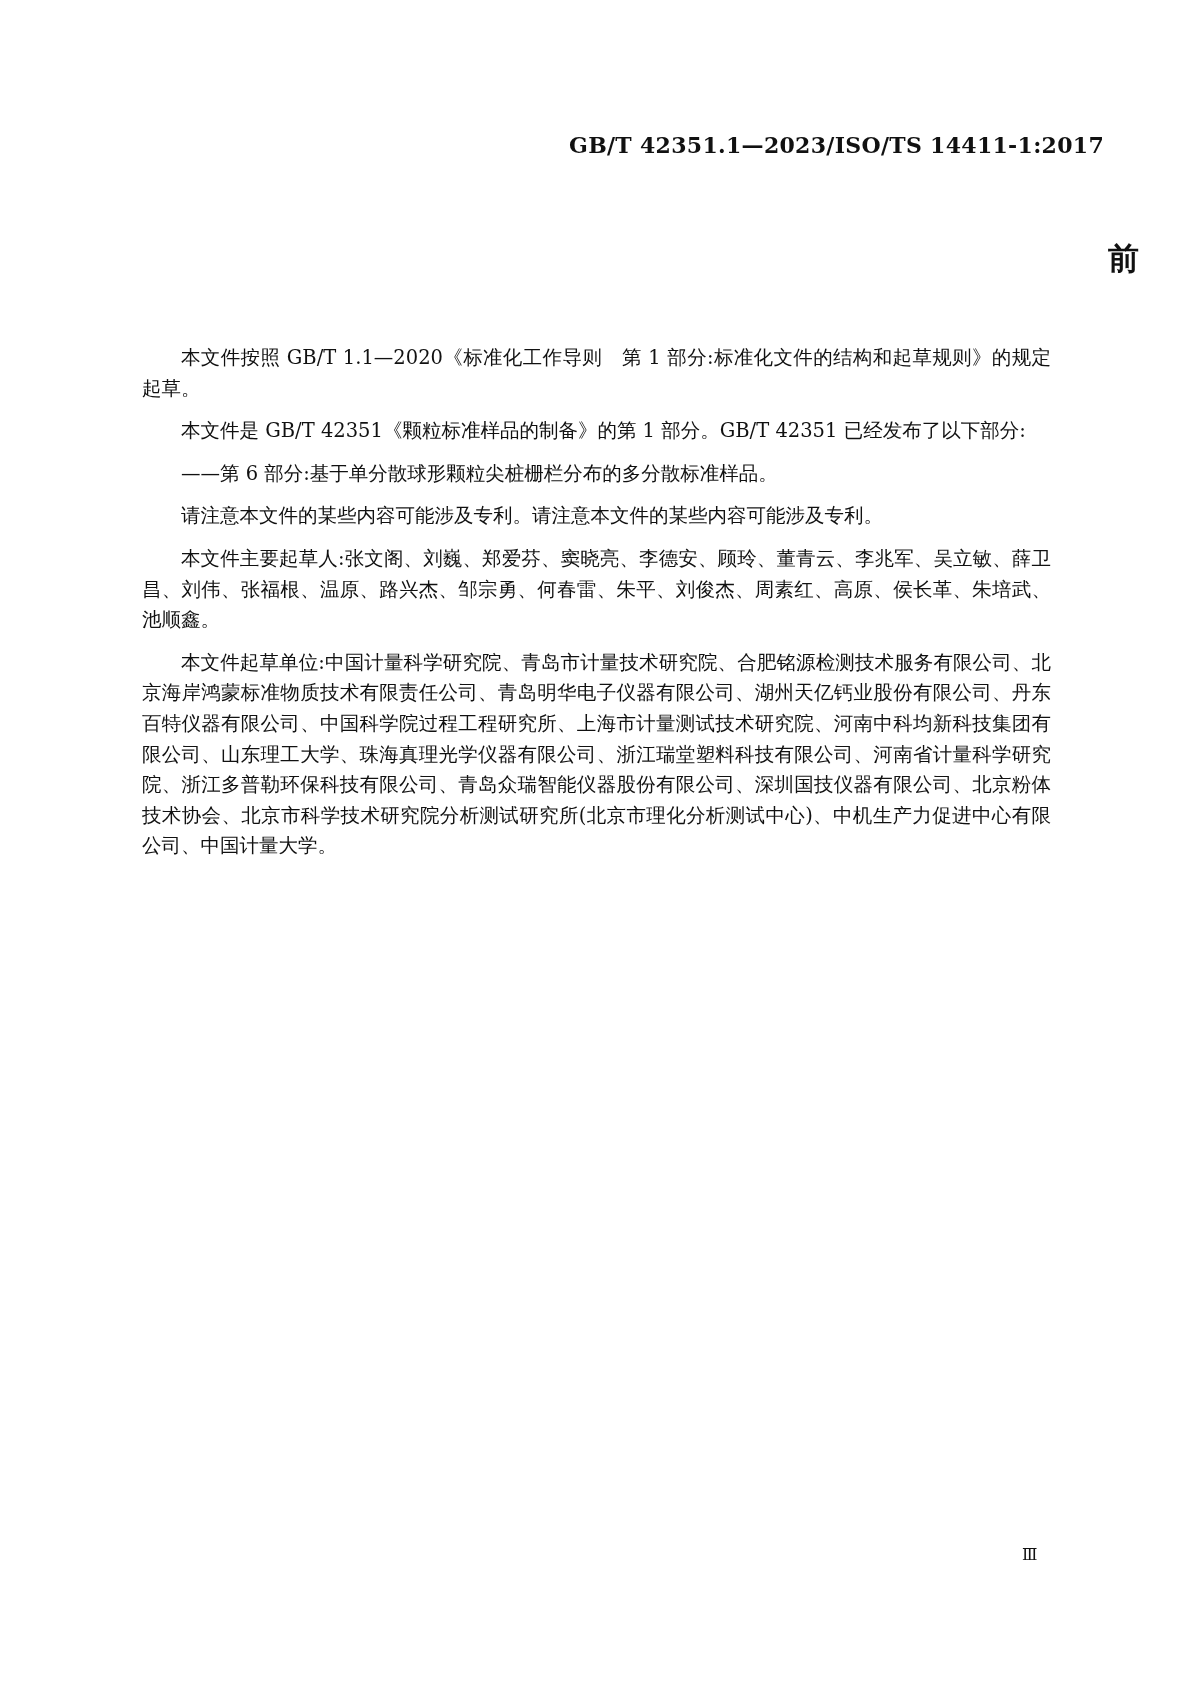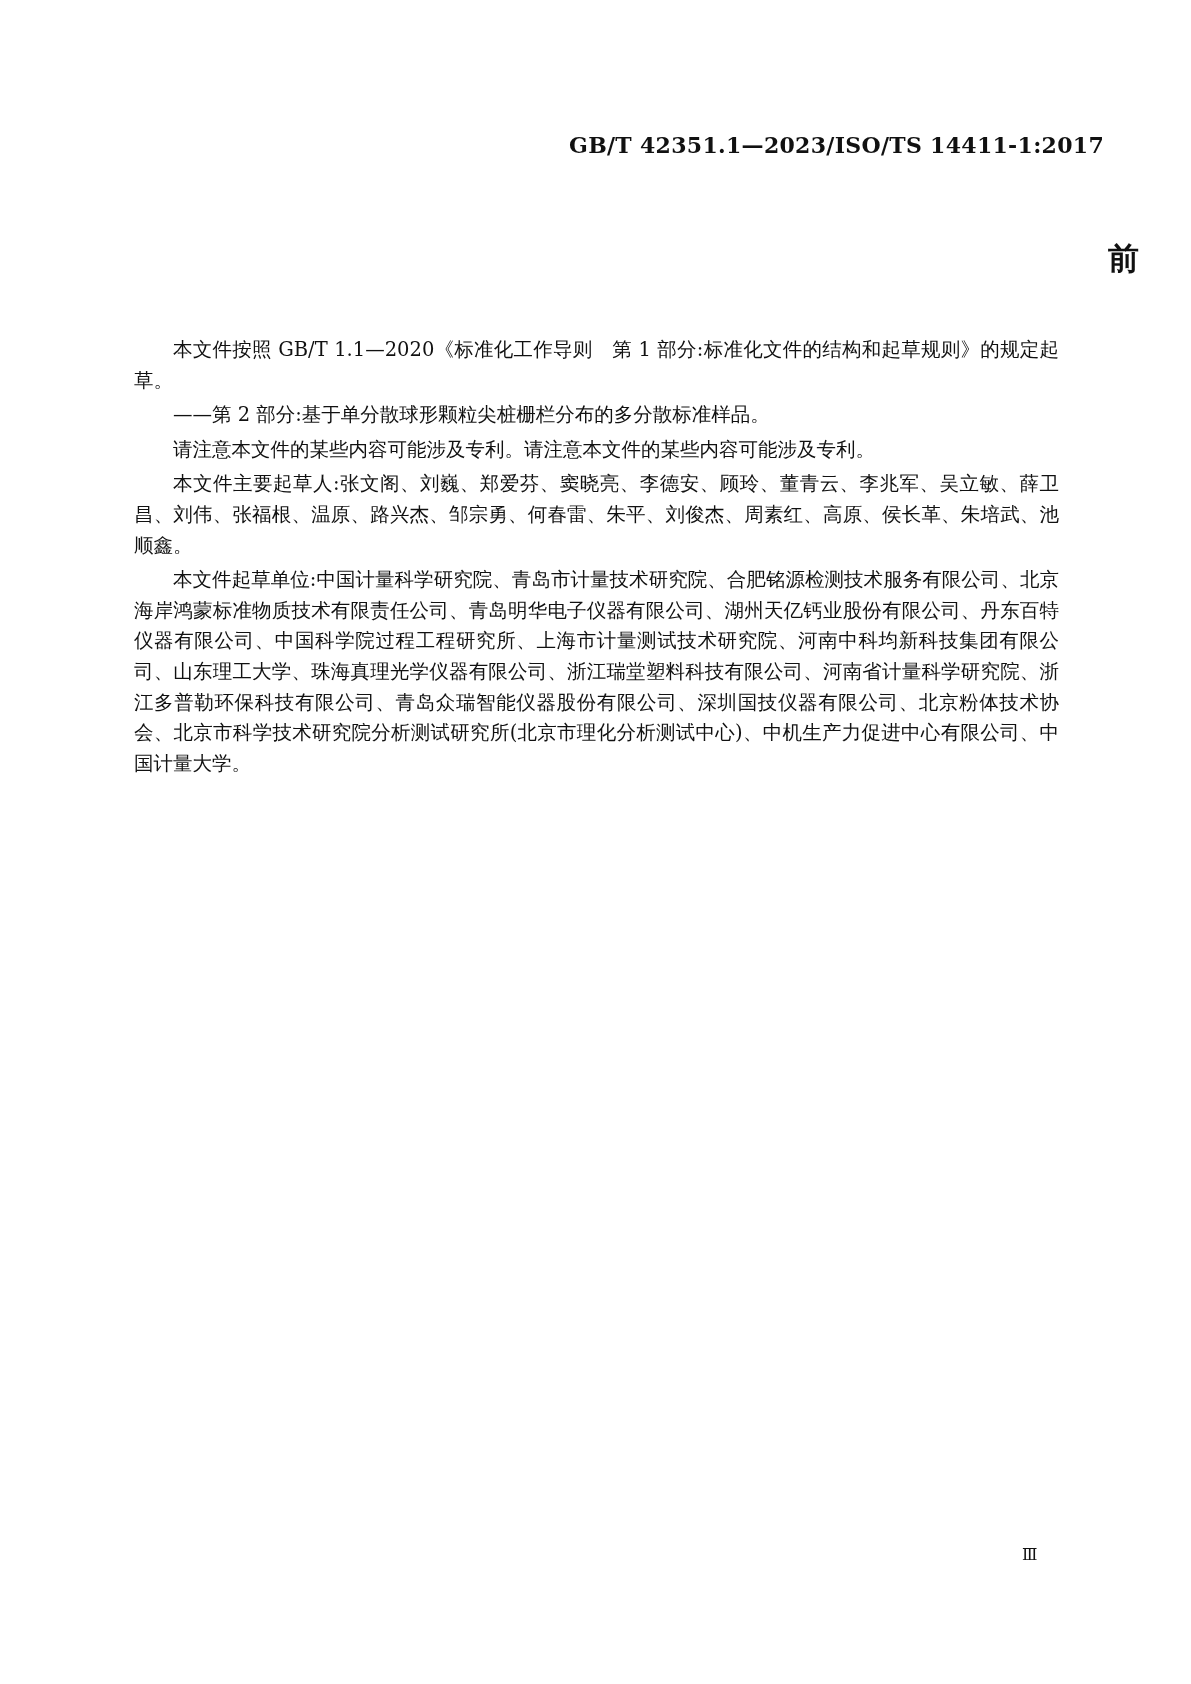--- a/index.html
+++ b/index.html
@@ -43,21 +43,21 @@
     position: absolute;
     top: 331px;
     left: 130px;
     width: 933px;
     font-size: 19.5px;
     line-height: 30.6px;
     text-align: justify;
     text-justify: inter-ideograph;
   }
   .doc-body p {
-    margin: 4px;
+    margin: 12px;
     padding: 0;
     text-indent: 2em;
   }
   .page-number {
     position: absolute;
     top: 1545px;
     left: 1022px;
     font-size: 16px;
     font-family: "DejaVu Serif", "Liberation Serif", serif;
   }
@@ -66,21 +66,22 @@
 <body>
 
 <div class="page">
 
   <div class="doc-header">GB/T 42351.1—2023/ISO/TS 14411-1:2017</div>
 
   <div class="doc-title">前　　言</div>
 
   <div class="doc-body">
     <p>本文件按照 GB/T 1.1—2020《标准化工作导则　第 1 部分:标准化文件的结构和起草规则》的规定起草。</p>
-    <p>——第 2 部分:基于单分散球形颗粒尖桩栅栏分布的多分散标准样品。</p>
+    <p>本文件是 GB/T 42351《颗粒标准样品的制备》的第 1 部分。GB/T 42351 已经发布了以下部分:</p>
+    <p>——第 6 部分:基于单分散球形颗粒尖桩栅栏分布的多分散标准样品。</p>
     <p>请注意本文件的某些内容可能涉及专利。请注意本文件的某些内容可能涉及专利。</p>
     <p>本文件主要起草人:张文阁、刘巍、郑爱芬、窦晓亮、李德安、顾玲、董青云、李兆军、吴立敏、薛卫昌、刘伟、张福根、温原、路兴杰、邹宗勇、何春雷、朱平、刘俊杰、周素红、高原、侯长革、朱培武、池顺鑫。</p>
     <p>本文件起草单位:中国计量科学研究院、青岛市计量技术研究院、合肥铭源检测技术服务有限公司、北京海岸鸿蒙标准物质技术有限责任公司、青岛明华电子仪器有限公司、湖州天亿钙业股份有限公司、丹东百特仪器有限公司、中国科学院过程工程研究所、上海市计量测试技术研究院、河南中科均新科技集团有限公司、山东理工大学、珠海真理光学仪器有限公司、浙江瑞堂塑料科技有限公司、河南省计量科学研究院、浙江多普勒环保科技有限公司、青岛众瑞智能仪器股份有限公司、深圳国技仪器有限公司、北京粉体技术协会、北京市科学技术研究院分析测试研究所(北京市理化分析测试中心)、中机生产力促进中心有限公司、中国计量大学。</p>
   </div>
 
   <div class="page-number">Ⅲ</div>
 
 </div>
 
 </body></html>

